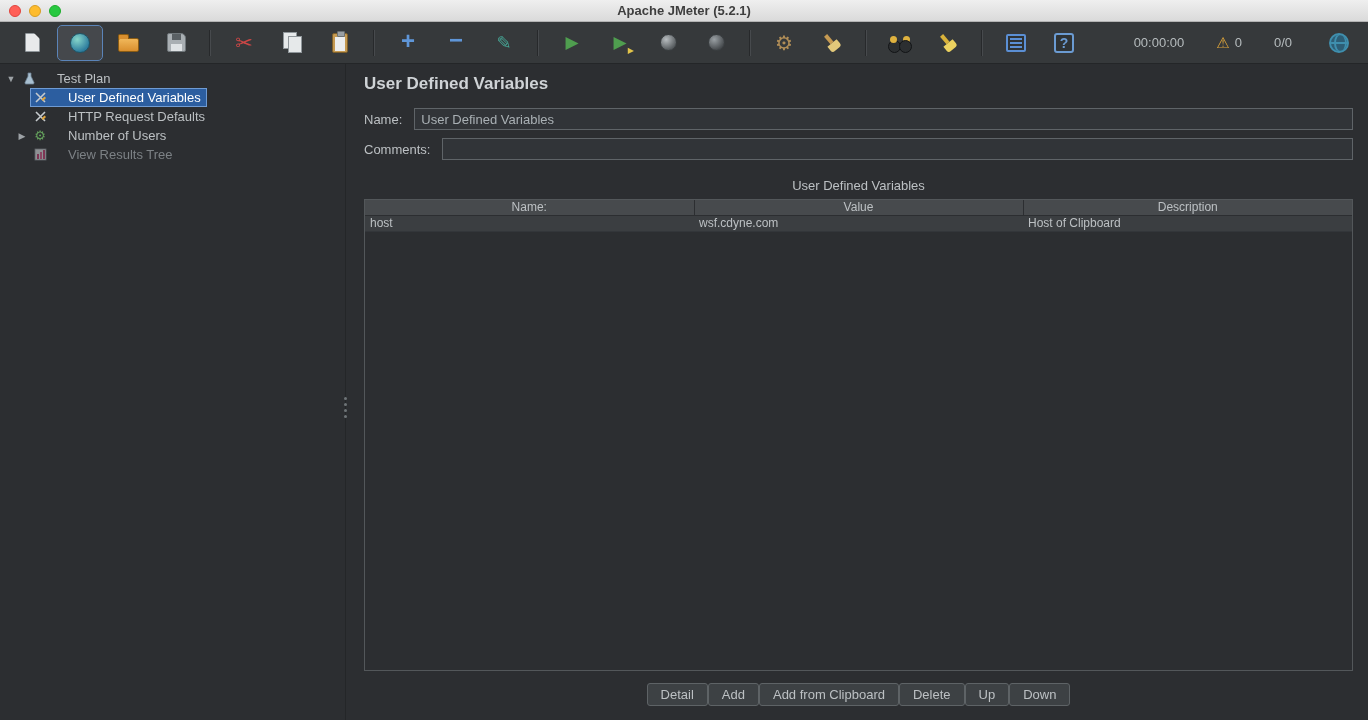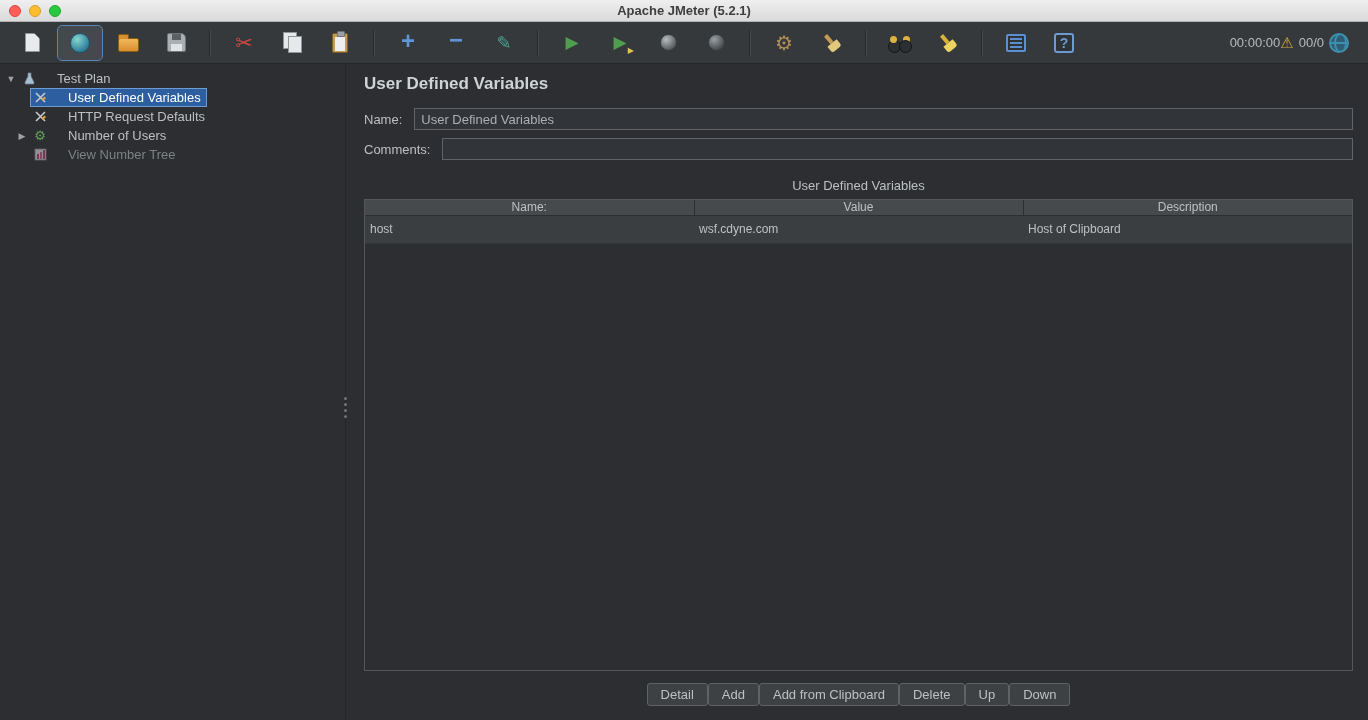--- a/index.html
+++ b/index.html
@@ -13,21 +13,21 @@
   .light.red    { background: #ff5f57; border: 1px solid #e0443e; }
   .light.yellow { background: #febc2e; border: 1px solid #d89e24; }
   .light.green  { background: #28c840; border: 1px solid #1dad2b; }
   .win-title { position: absolute; left: 0; right: 0; text-align: center; font-size: 13px; font-weight: 600; color: #3e3e3e; }
 
   
   .toolbar { height: 42px; background: #36393b; border-bottom: 1px solid #242628; display: flex; align-items: center; padding: 0 10px; gap: 4px; }
   .tb-btn { width: 44px; height: 34px; display: flex; align-items: center; justify-content: center; border-radius: 4px; position: relative; flex: none; }
   .tb-btn.selected { background: #45484c; outline: 1px solid #5b84b8; }
   .tb-sep { width: 0; height: 26px; border-left: 1px solid #27292b; border-right: 1px solid #474a4d; margin: 0 7px; flex: none; }
-  .tb-right { margin-left: auto; display: flex; align-items: center; gap: 0; color: #b6bcbe; font-size: 13px; padding-right: 4px; }
+  .tb-right { margin-left: auto; display: flex; align-items: center; gap: 32px; color: #b6bcbe; font-size: 13px; padding-right: 4px; }
   .warn-wrap { display: flex; align-items: center; gap: 5px; }
 
   .glyph { line-height: 1; display: inline-block; }
   .g-cut    { font-size: 21px; color: #cc4746; }
   .g-add    { font-size: 24px; font-weight: bold; color: #5f96d8; margin-top: -3px; }
   .g-minus  { font-size: 24px; font-weight: bold; color: #5f96d8; margin-top: -5px; }
   .g-toggle { font-size: 18px; color: #46a393; }
   .g-play   { font-size: 17px; color: #4f9e4f; }
   .g-play-badge { position: absolute; right: 8px; bottom: 5px; font-size: 8px; color: #e2c44a; }
   .g-gearbrown { font-size: 20px; color: #b08d57; }
@@ -89,21 +89,21 @@
   .page-title { font-size: 17px; font-weight: bold; color: #cfd3d6; margin: 2px 0 14px; }
   .field-row { display: flex; align-items: center; margin-bottom: 8px; }
   .field-row label { font-size: 13px; color: #bcc0c3; margin-right: 12px; flex: none; }
   .field-input { flex: 1; height: 22px; background: #313438; border: 1px solid #5f6468; color: #a9b0b4; font-size: 13px; padding: 0 6px; font-family: "Liberation Sans", sans-serif; outline: none; }
 
   .table-title { text-align: center; font-size: 13px; color: #bcc0c3; margin: 10px 0 6px; }
   .table-wrap { flex: 1; border: 1px solid #53575a; overflow: hidden; }
   .grid-table { width: 100%; border-collapse: collapse; table-layout: fixed; }
   .grid-table th { background: #474a4d; color: #bcc0c3; font-weight: normal; font-size: 12px; height: 15px; text-align: center; border-left: 1px solid #2c2e31; border-bottom: 1px solid #2c2e31; padding: 0 4px; }
   .grid-table th:first-child { border-left: none; }
-  .grid-table td { background: #3b3e41; color: #bcc0c3; font-size: 12px; height: 28px; text-align: left; padding: 0 5px; border-bottom: 1px solid #33363a; }
+  .grid-table td { background: #3b3e41; color: #bcc0c3; font-size: 12px; height: 16px; text-align: left; padding: 0 5px; border-bottom: 1px solid #33363a; }
 
   .btn-row { display: flex; justify-content: center; margin-top: 12px; flex: none; }
   .jbtn { background: #3d4144; border: 1px solid #5e6366; border-radius: 3px; color: #bcc0c3; font-size: 13px; padding: 3px 13px; font-family: "Liberation Sans", sans-serif; height: 23px; line-height: 15px; }
 </style>
 </head>
 <body>
 
 <div class="titlebar">
   <div class="traffic">
     <span class="light red"></span>
@@ -252,21 +252,21 @@
       <span class="arrow"></span>
       <span class="row-content">
         <span class="t-icon">
           <svg width="13" height="13" viewBox="0 0 13 13">
               <rect x="1" y="1" width="11" height="11" fill="#dfe3e6" stroke="#8a9196" stroke-width="0.8"></rect>
               <rect x="3" y="6" width="2" height="5" fill="#c23b72"></rect>
               <rect x="6" y="4" width="2" height="7" fill="#d45a8a"></rect>
               <rect x="9" y="2" width="2" height="9" fill="#c23b72"></rect>
             </svg>
         </span>
-        <span class="t-label">View Number Tree</span>
+        <span class="t-label">View Results Tree</span>
       </span>
     </div>
 
   </div>
 
   <div class="main-panel">
     <div class="split-grip">
         <i></i>
         <i></i>
         <i></i>

